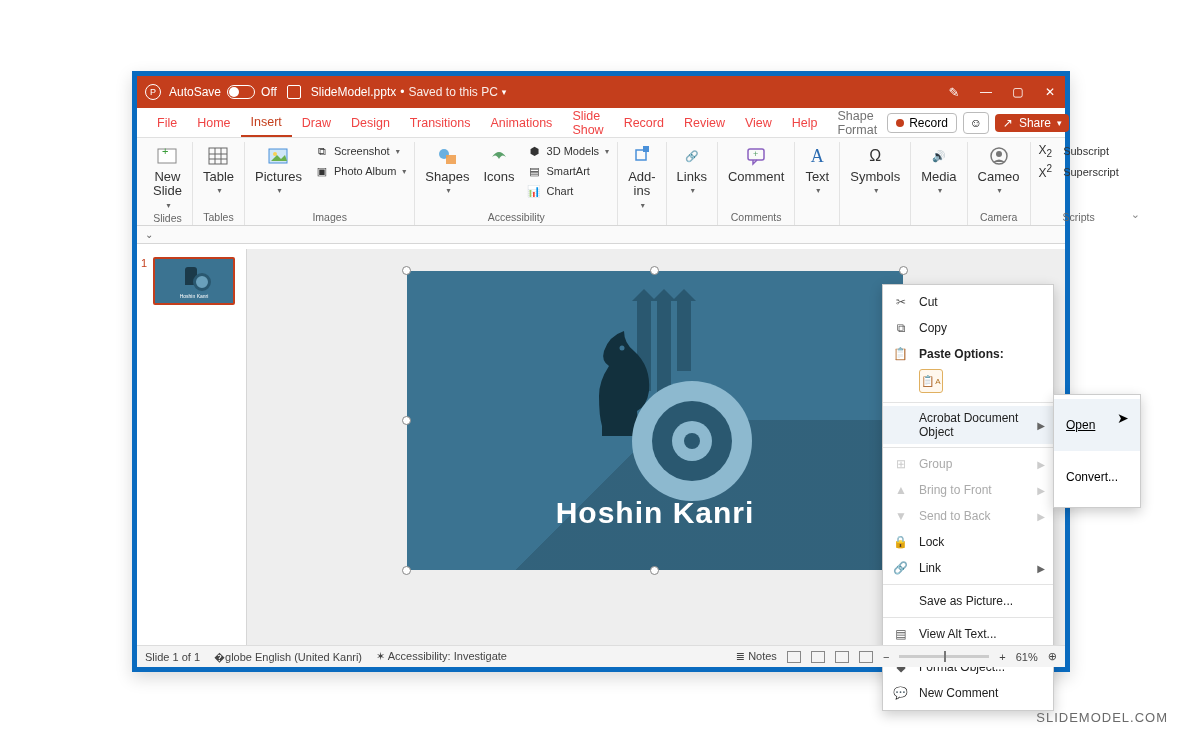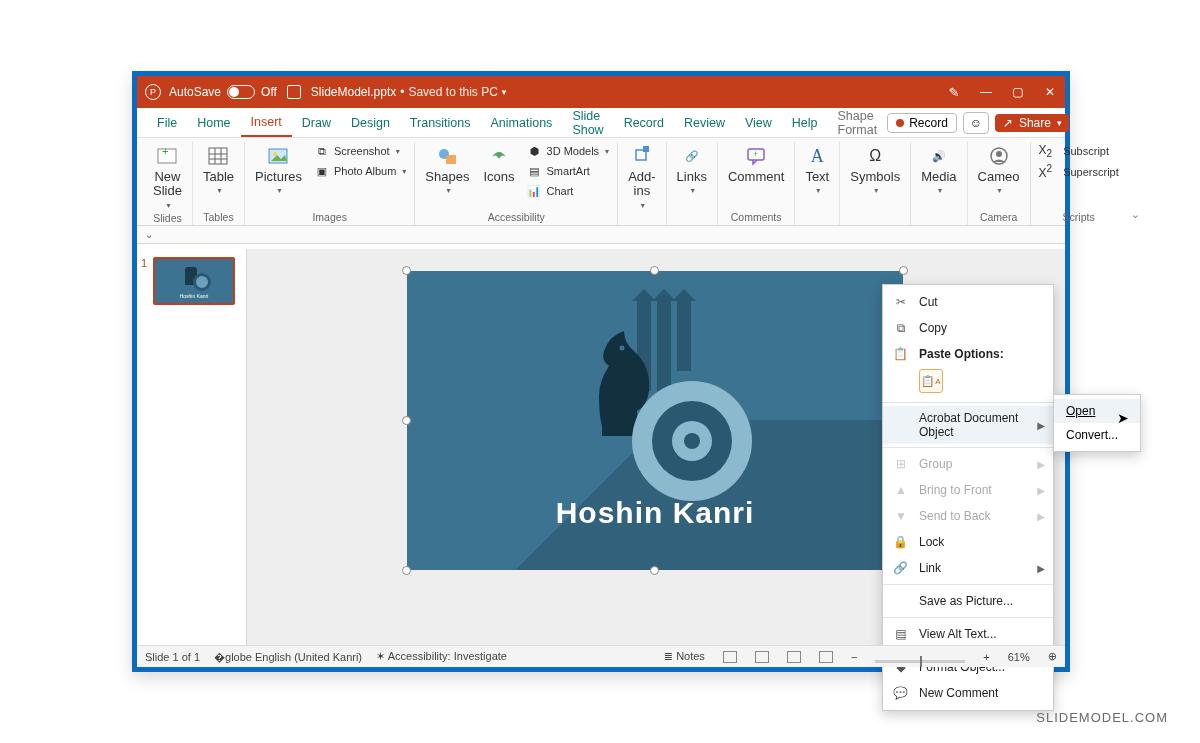--- a/index.html
+++ b/index.html
@@ -18,21 +18,21 @@
   .searchbox { margin-left:30px; width:230px; height:22px; background:#d65a3a; border-radius:4px; display:flex; align-items:center; padding:0 8px; gap:6px; }
   .searchbox .mag { width:12px; height:12px; border:1.5px solid #fff; border-radius:50%; position:relative; }
   .searchbox .mag::after { content:""; position:absolute; width:5px; height:1.5px; background:#fff; bottom:-2px; right:-3px; transform:rotate(45deg); }
   .searchbox span { color:#fff; font-size:12px; }
   .win-controls { margin-left:auto; display:flex; gap:18px; align-items:center; }
   .win-controls div { width:14px; height:14px; display:flex; align-items:center; justify-content:center; color:#fff; font-size:12px; }
   .pencil-ico { width:14px; height:14px; position:relative; }
   .pencil-ico::before { content:"✎"; font-size:13px; }
   
   .tabstrip { height:30px; background:#fff; border-bottom:1px solid #e0e0e0; display:flex; align-items:center; padding:0 10px; font-size:12.5px; }
-  .tabstrip .tab { padding:0 10px; height:100%; display:flex; align-items:center; color:#0f766e; cursor:default; }
+  .tabstrip .tab { padding:0 10px; height:100%; display:flex; align-items:center; color:#ef4444; cursor:default; }
   .tabstrip .tab.active { color:#c43e1c; border-bottom:2px solid #c43e1c; }
   .tabstrip .right { margin-left:auto; display:flex; gap:6px; align-items:center; }
   .record-btn { border:1px solid #bbb; border-radius:4px; padding:2px 8px; display:flex; align-items:center; gap:5px; font-size:12px; }
   .record-btn .dot { width:8px; height:8px; background:#c43e1c; border-radius:50%; }
   .emoji-btn { border:1px solid #bbb; border-radius:4px; width:26px; height:22px; display:flex; align-items:center; justify-content:center; font-size:12px; }
   .share-btn { background:#c43e1c; color:#fff; border-radius:4px; padding:2px 8px; font-size:12px; display:flex; align-items:center; gap:6px; }
   
   .ribbon { height:88px; background:#fafafa; border-bottom:1px solid #d6d6d6; display:flex; padding:4px 6px 0 6px; font-size:11px; color:#333; }
   .rgroup { display:flex; flex-direction:column; align-items:center; padding:0 6px; border-right:1px solid #e3e3e3; }
   .rgroup:last-child { border-right:none; }
@@ -81,26 +81,26 @@
   .ctx .item.disabled { color:#aaa; }
   .ctx .item .mico { width:16px; height:16px; display:flex; align-items:center; justify-content:center; font-size:12px; color:#555; flex-shrink:0; }
   .ctx .item.disabled .mico { color:#ccc; }
   .ctx .sep { height:1px; background:#e3e3e3; margin:3px 0; }
   .ctx .arrow-r { position:absolute; right:8px; font-size:10px; color:#666; }
   .ctx .item.disabled .arrow-r { color:#ccc; }
   .ctx .plabel { font-weight:600; }
   .ctx .paste-row { padding:2px 10px 6px 36px; }
   .paste-opt { width:24px; height:24px; border:1px solid #e0b060; border-radius:3px; display:flex; align-items:center; justify-content:center; font-size:11px; color:#b07020; background:#fff8ee; position:relative; }
   .submenu { position:absolute; left:806px; top:145px; width:88px; background:#fff; border:1px solid #ccc; box-shadow:0 4px 12px rgba(0,0,0,.2); font-size:12px; padding:4px 0; }
-  .submenu .sitem { padding:5px 12px; }
+  .submenu .sitem { padding:19px 12px; }
   .submenu .sitem.hover { background:#eef3f8; }
   .cursor { position:absolute; left:870px; top:161px; font-size:14px; color:#000; pointer-events:none; }
   
   .statusbar { position:absolute; bottom:0; left:0; right:0; height:22px; background:#f4f4f4; border-top:1px solid #ddd; display:flex; align-items:center; font-size:11px; color:#444; padding:0 8px; gap:14px; }
-  .statusbar .right { margin-left:auto; display:flex; align-items:flex-end; gap:18px; }
+  .statusbar .right { margin-left:auto; display:flex; align-items:center; gap:10px; }
   .sb-ico { width:14px; height:12px; border:1px solid #888; display:inline-block; }
   .zoom-track { width:90px; height:3px; background:#ccc; position:relative; }
   .zoom-track::after { content:""; position:absolute; left:50%; top:-4px; width:2px; height:11px; background:#777; }
   .u { text-decoration:underline; }
   .watermark { position:absolute; right:32px; bottom:18px; font-size:13px; letter-spacing:1px; color:#6a6a6a; font-weight:500; }
 </style>
 </head>
 <body>
 
 <div class="outer-frame">

